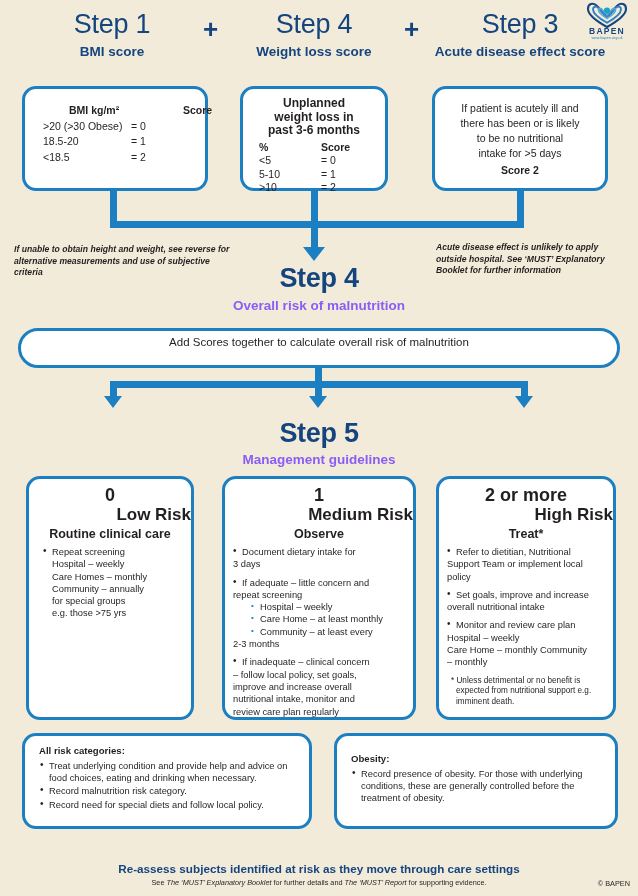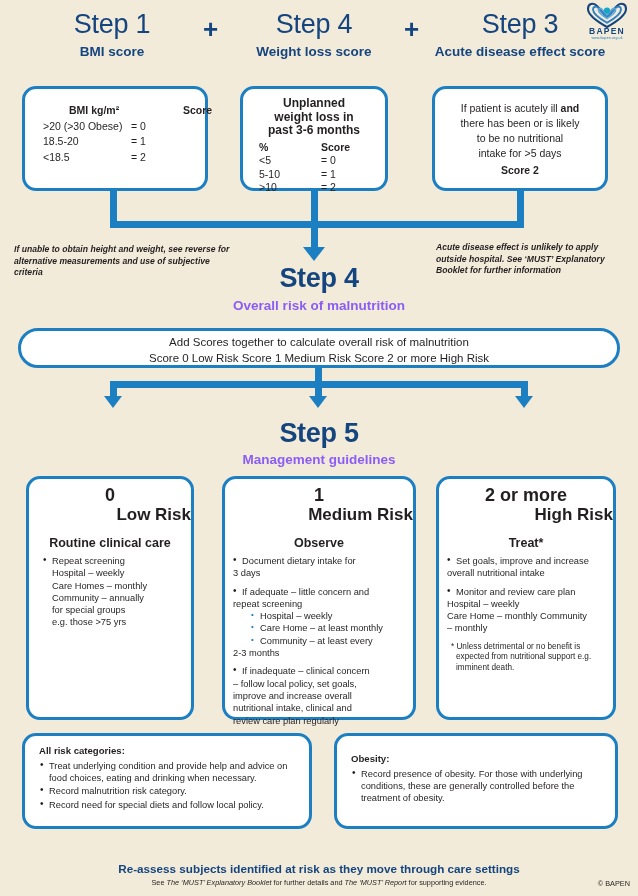--- a/index.html
+++ b/index.html
@@ -126,21 +126,21 @@
   .wl-table .c1 { display: inline-block; width: 62px; }
   .wl-table .hd { font-weight: bold; }
 
   
   .acute-text {
     text-align: center;
     font-size: 10.5px;
     line-height: 15px;
     padding: 12px 10px 0 10px;
   }
-  .acute-text b { font-weight: bold; }
+  .acute-text b { font-weight: normal; }
   .acute-score { font-weight: bold; margin-top: 2px; }
 
   
   .bar {
     position: absolute;
     background: #1b7fc2;
   }
   .arrowhead {
     position: absolute;
     width: 0; height: 0;
@@ -211,21 +211,21 @@
     text-align: right;
     font-size: 17px;
     font-weight: bold;
     line-height: 20px;
   }
   .risk-action {
     text-align: center;
     font-size: 12.5px;
     font-weight: bold;
     line-height: 16px;
-    margin-top: 10px;
+    margin-top: 1px;
   }
   .risk-body {
     font-size: 9.3px;
     line-height: 12.3px;
     padding: 2px 8px 0 8px;
   }
   .blk { margin-top: 6px; }
   .blk:first-child { margin-top: 2px; }
   .bul { position: relative; padding-left: 9px; }
   .bul:before {
@@ -378,21 +378,20 @@
 
   <div class="note" style="left:14px; top:244px; width:222px;">If unable to obtain height and weight, see reverse for alternative measurements and use of subjective criteria</div>
   <div class="note" style="left:436px; top:242px; width:182px;">Acute disease effect is unlikely to apply outside hospital. See ‘MUST’ Explanatory Booklet for further information</div>
 
   <div class="big-step" style="top:263px;">Step 4</div>
   <div class="big-sub" style="top:298px;">Overall risk of malnutrition</div>
 
   <div class="rbox overall-box">
     <div class="overall-text">
       <div>Add Scores together to calculate overall risk of malnutrition</div>
-      <div>Score 0 Low Risk   Score 1 Medium Risk   Score 2 or more High Risk</div>
     </div>
   </div>
 
   <div class="bar" style="left:315px; top:368px; width:7px; height:17px;"></div>
   <div class="bar" style="left:110px; top:381px; width:418px; height:7px;"></div>
   <div class="bar" style="left:110px; top:388px; width:7px; height:9px;"></div>
   <div class="bar" style="left:315px; top:388px; width:7px; height:9px;"></div>
   <div class="bar" style="left:521px; top:388px; width:7px; height:9px;"></div>
   <div class="arrowhead small" style="left:104px; top:396px;"></div>
   <div class="arrowhead small" style="left:309px; top:396px;"></div>
@@ -433,31 +432,36 @@
           <div class="bul">Hospital – weekly</div>
           <div class="bul">Care Home – at least monthly</div>
           <div class="bul">Community – at least every</div>
         </div>
         <div class="cont">2-3 months</div>
       </div>
       <div class="blk">
         <div class="bul">If inadequate – clinical concern</div>
         <div class="cont">– follow local policy, set goals,</div>
         <div class="cont">improve and increase overall</div>
-        <div class="cont">nutritional intake, clinical and</div>
+        <div class="cont">nutritional intake, monitor and</div>
         <div class="cont">review care plan regularly</div>
       </div>
     </div>
   </div>
 
   <div class="rbox" style="left:436px; top:476px; width:180px; height:244px;">
     <div class="risk-num">2 or more</div>
     <div class="risk-name">High Risk</div>
     <div class="risk-action">Treat*</div>
     <div class="risk-body">
+      <div class="blk">
+        <div class="bul">Refer to dietitian, Nutritional</div>
+        <div class="cont">Support Team or implement local</div>
+        <div class="cont">policy</div>
+      </div>
       <div class="blk">
         <div class="bul">Set goals, improve and increase</div>
         <div class="cont">overall nutritional intake</div>
       </div>
       <div class="blk">
         <div class="bul">Monitor and review care plan</div>
         <div class="cont">Hospital – weekly</div>
         <div class="cont">Care Home – monthly Community</div>
         <div class="cont">– monthly</div>
       </div>

